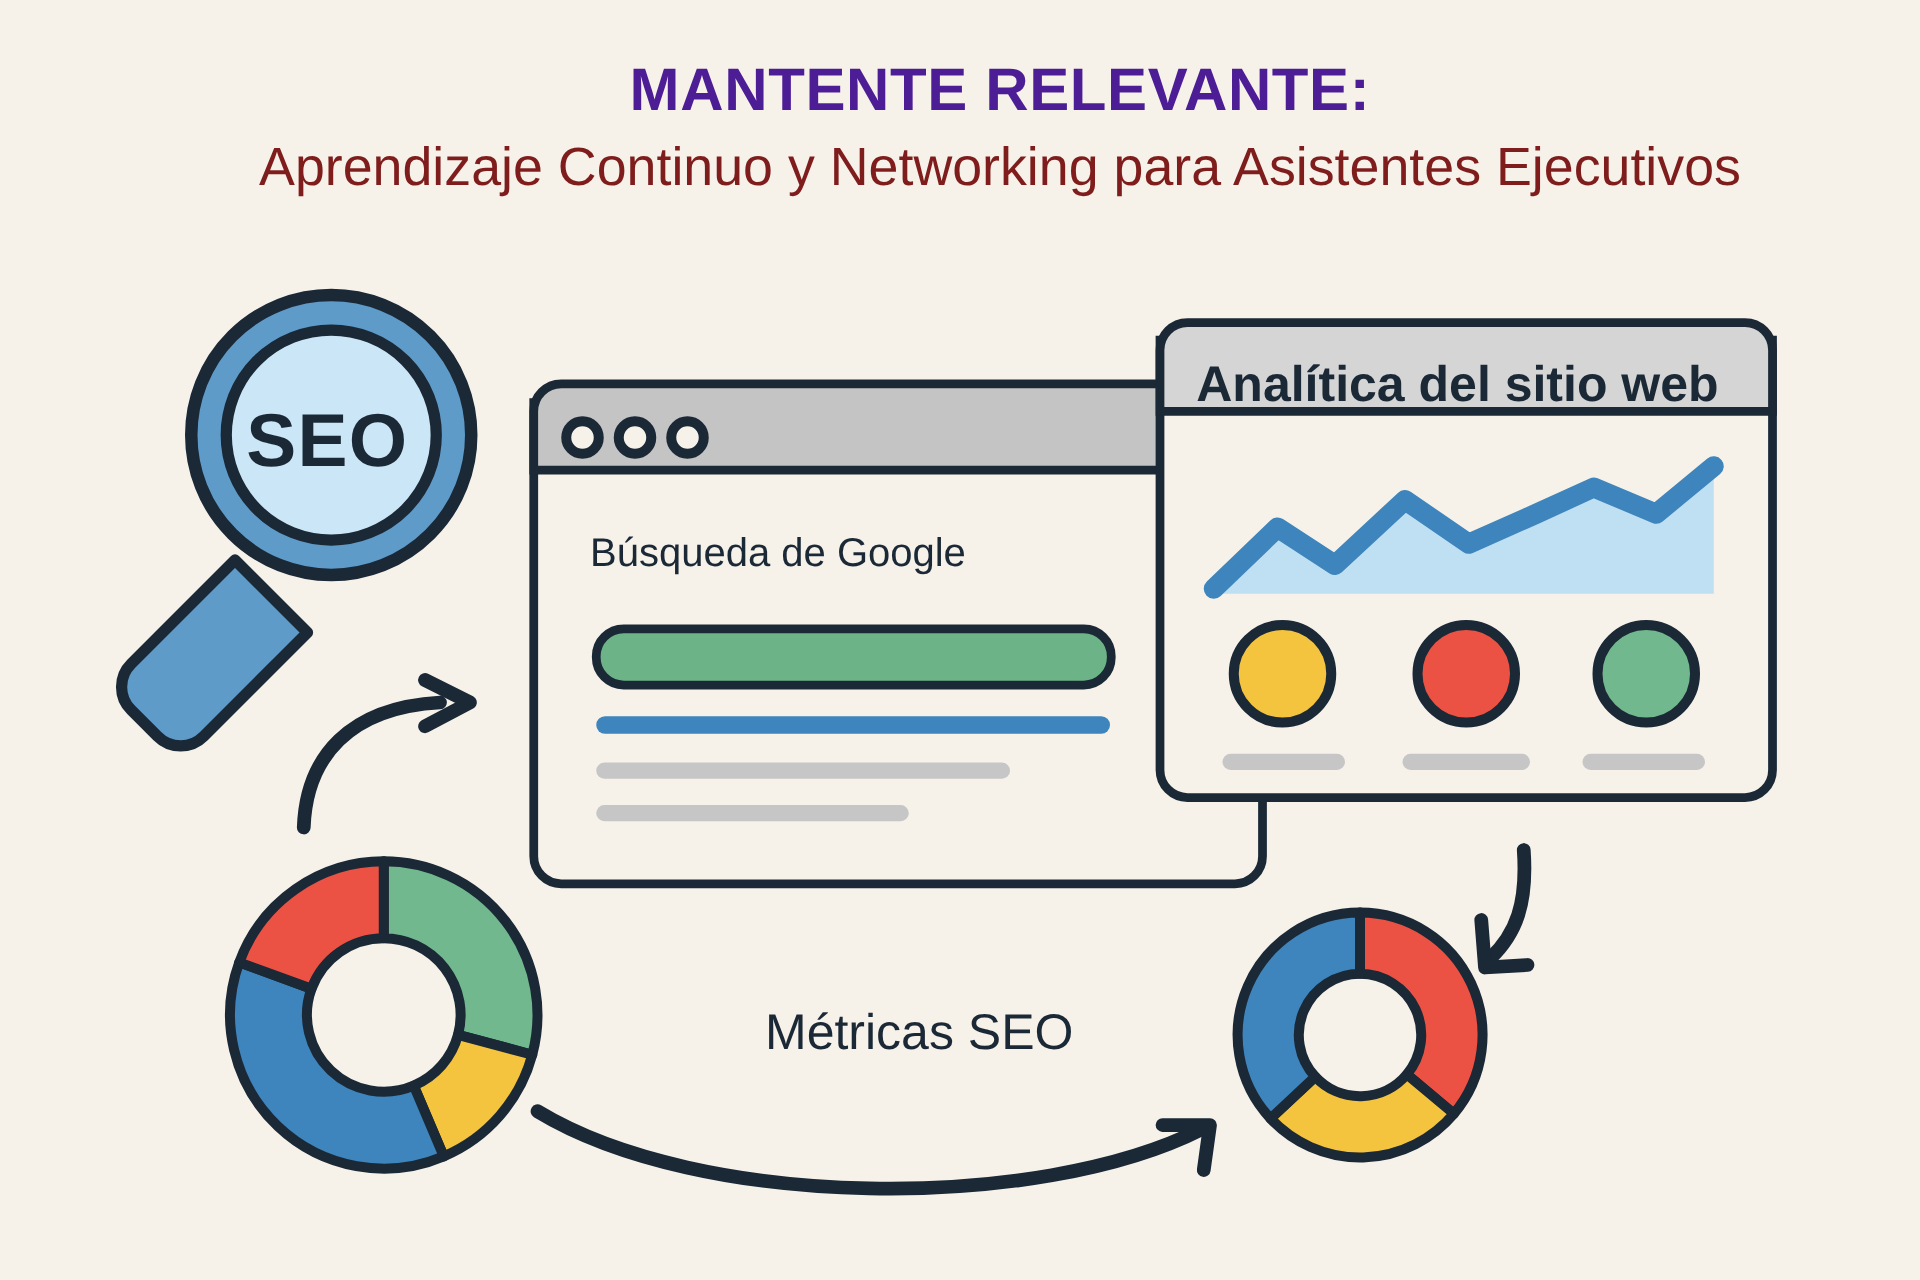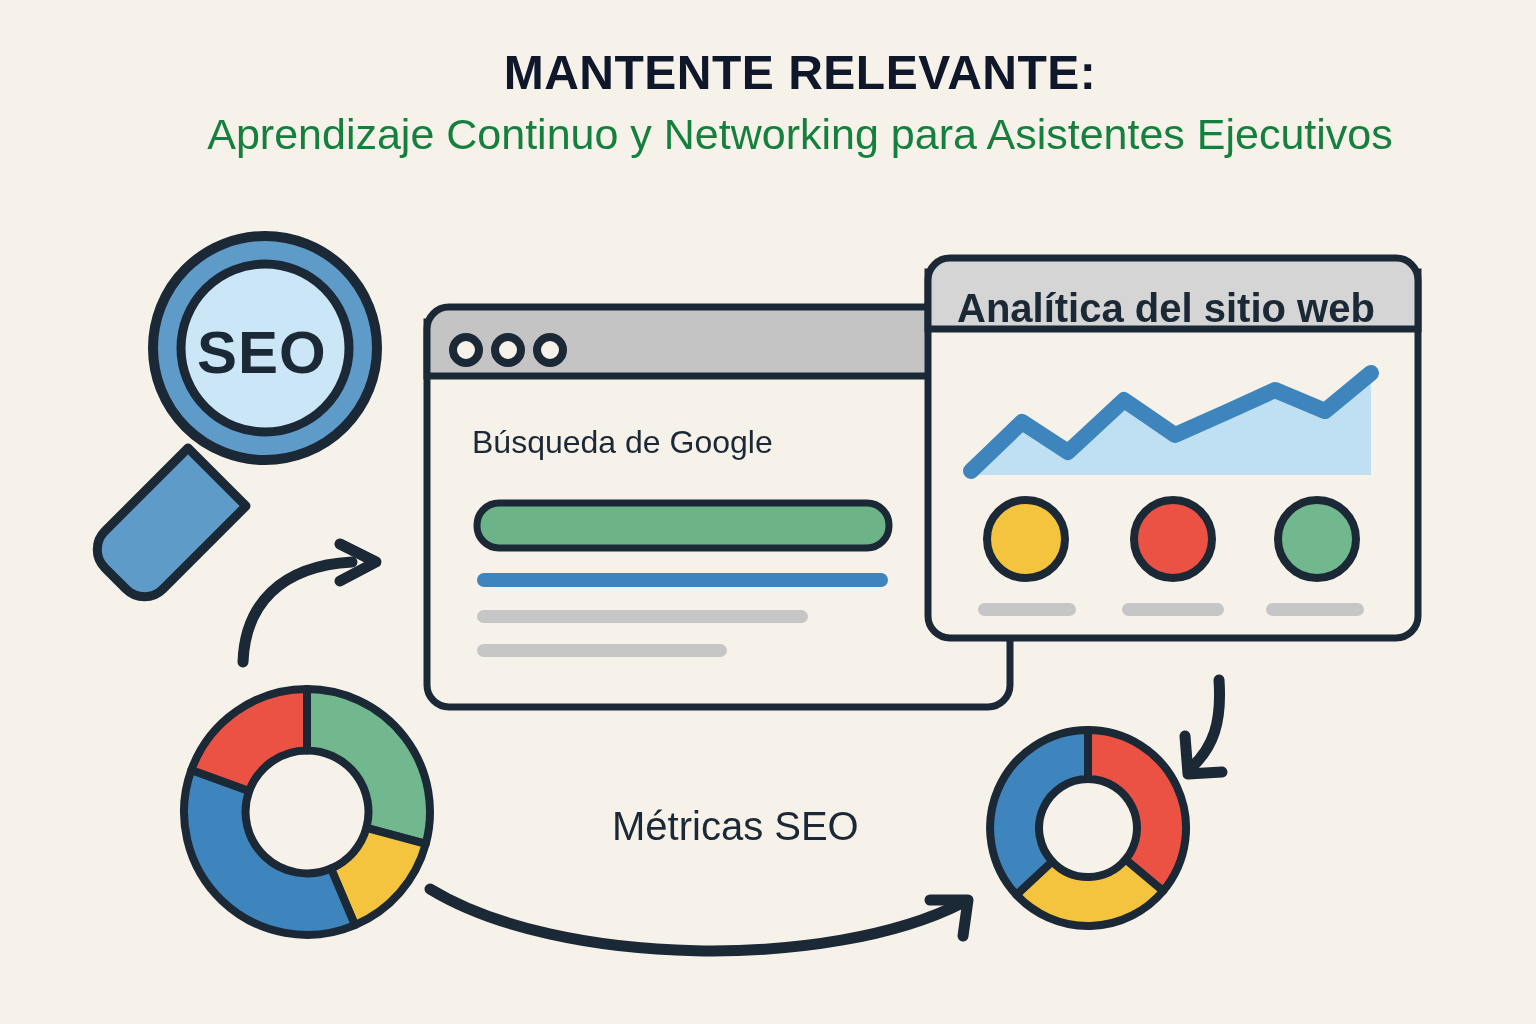--- a/index.html
+++ b/index.html
@@ -28,30 +28,30 @@
     top: 46px;
     width: 1380px;
     text-align: center;
     z-index: 40;
   }
   #title-main {
     font-family: "Liberation Sans", sans-serif;
     font-weight: 700;
     font-size: 48px;
     letter-spacing: 0.5px;
-    color: #0f172a;
+    color: #4c1d95;
     line-height: 1.12;
     margin: 0;
     white-space: nowrap;
   }
   #title-sub {
     font-family: "Liberation Sans", sans-serif;
     font-weight: 400;
     font-size: 43px;
-    color: #15803d;
+    color: #7f1d1d;
     line-height: 1.25;
     margin: 8px auto 0;
     max-width: 1330px;
   }
 
   
   #art {
     position: absolute;
     left: 0;
     top: 0;

